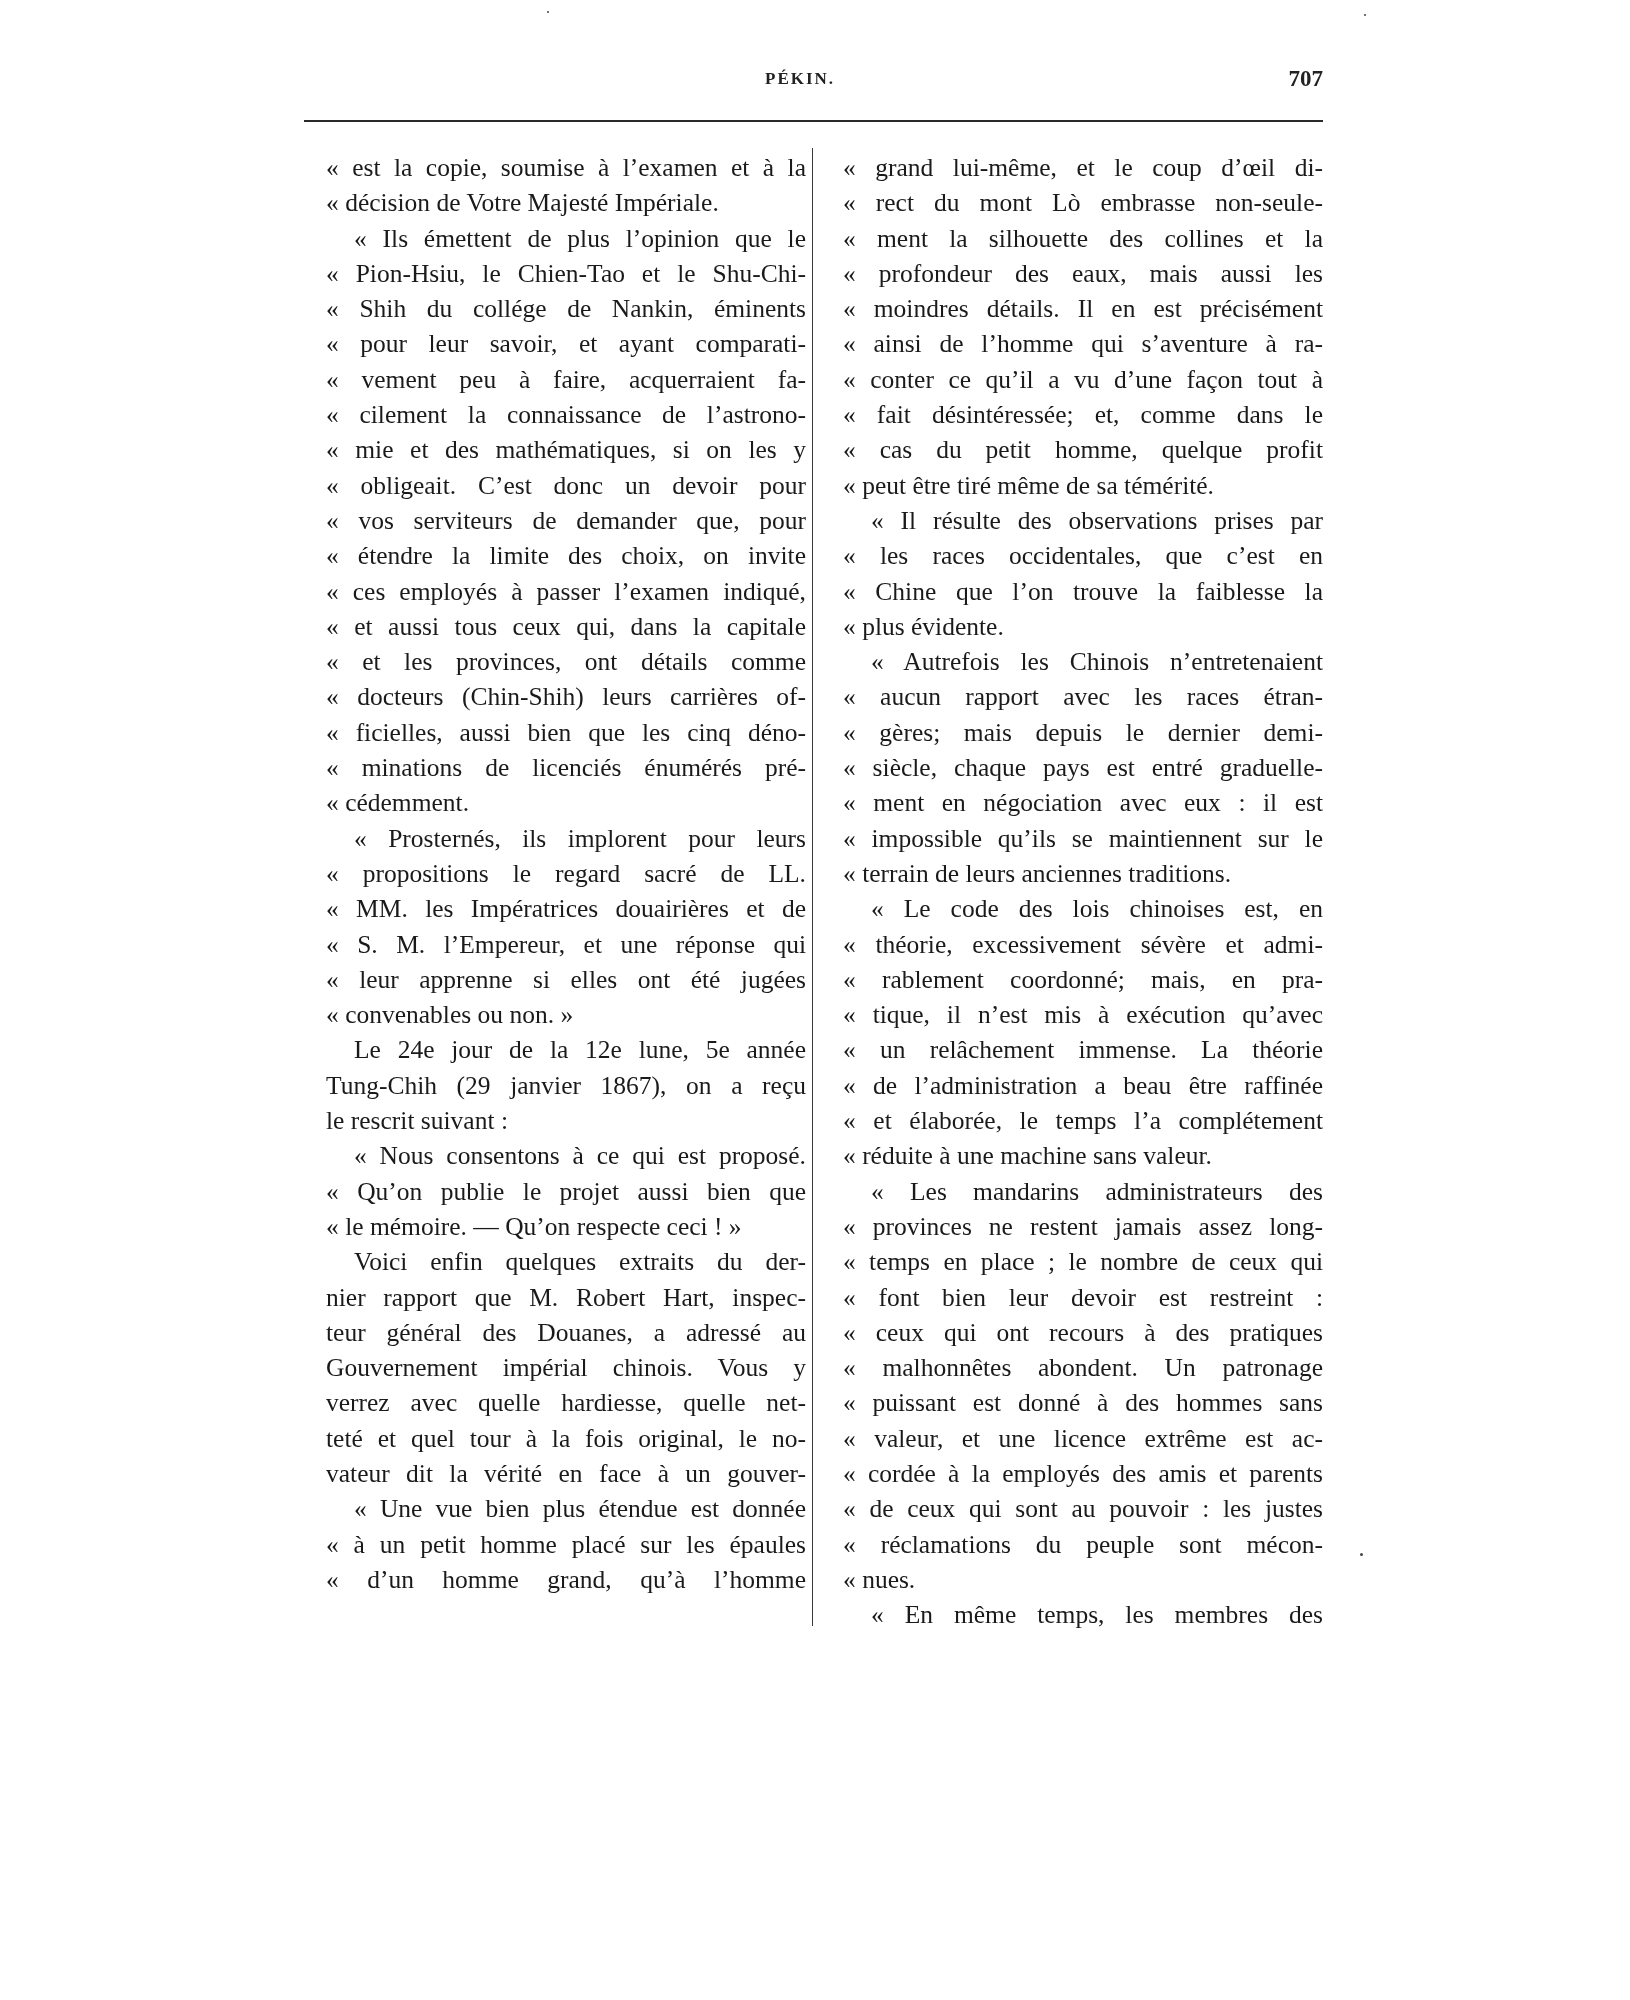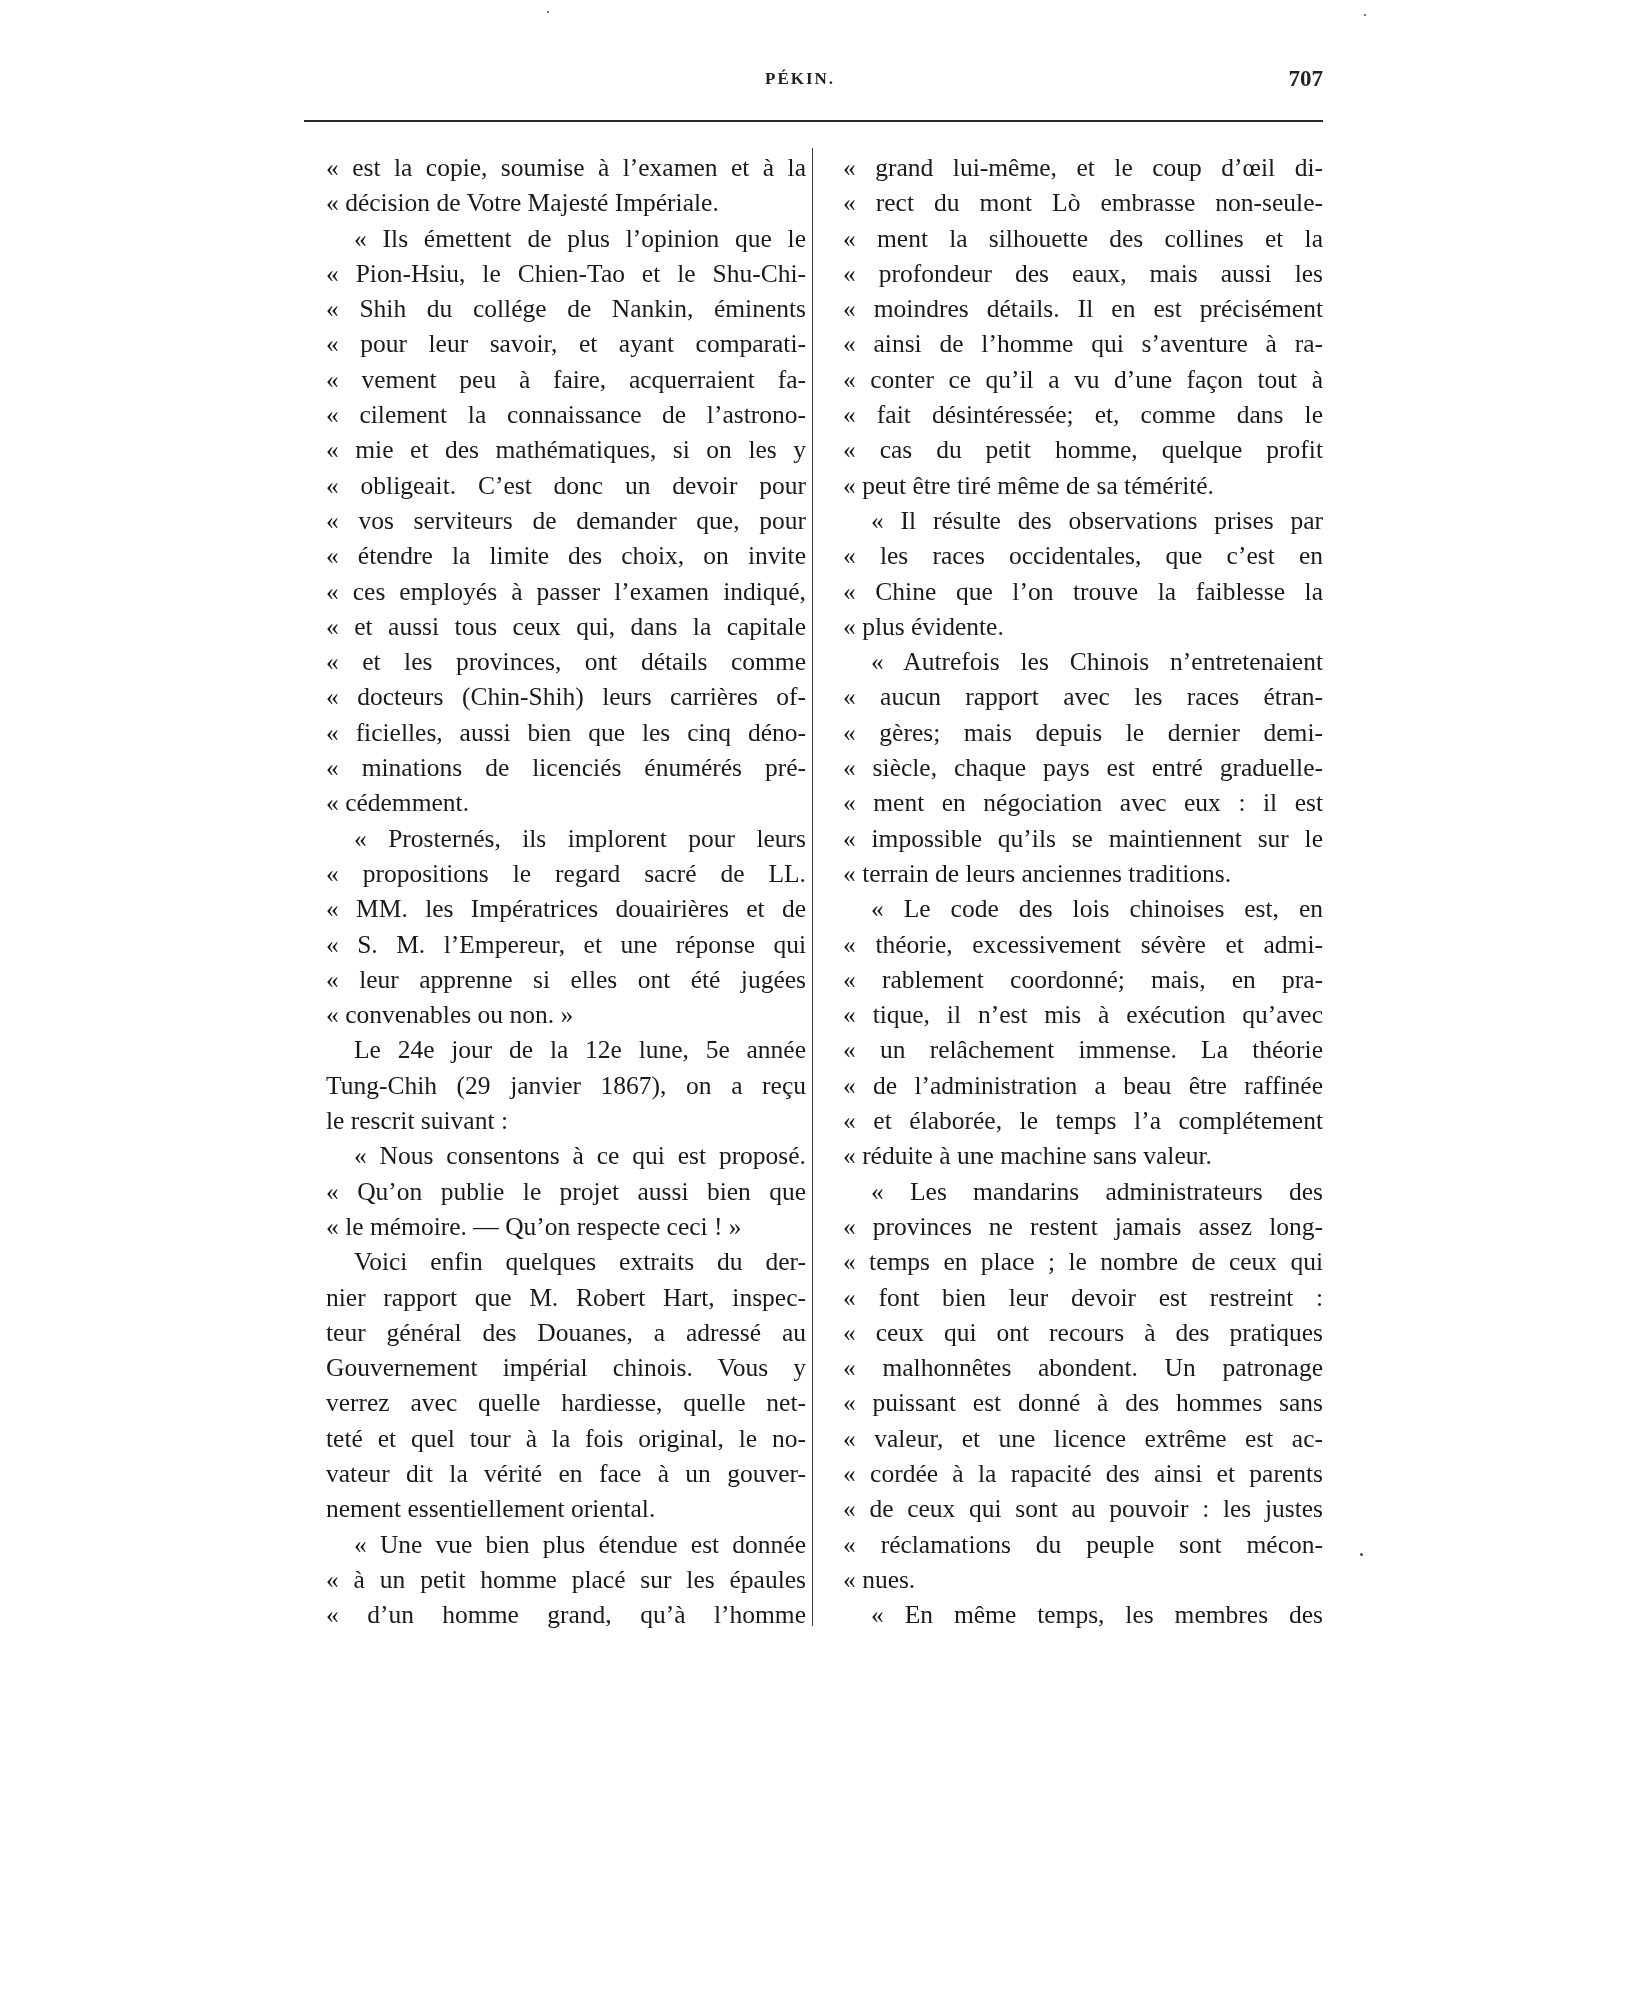--- a/index.html
+++ b/index.html
@@ -140,21 +140,20 @@
       <span class="line indent">« Nous consentons à ce qui est proposé.</span>
       <span class="line">« Qu’on publie le projet aussi bien que</span>
       <span class="line end">« le mémoire. — Qu’on respecte ceci ! »</span>
       <span class="line indent">Voici enfin quelques extraits du der-</span>
       <span class="line">nier rapport que M. Robert Hart, inspec-</span>
       <span class="line">teur général des Douanes, a adressé au</span>
       <span class="line">Gouvernement impérial chinois. Vous y</span>
       <span class="line">verrez avec quelle hardiesse, quelle net-</span>
       <span class="line">teté et quel tour à la fois original, le no-</span>
       <span class="line">vateur dit la vérité en face à un gouver-</span>
-      <span class="line end">nement essentiellement oriental.</span>
       <span class="line indent">« Une vue bien plus étendue est donnée</span>
       <span class="line">« à un petit homme placé sur les épaules</span>
       <span class="line">« d’un homme grand, qu’à l’homme</span>
     </div>
 
   <div class="column-separator"></div>
 
   <div class="column col-right" id="col-right">
       <span class="line">« grand lui-même, et le coup d’œil di-</span>
       <span class="line">« rect du mont Lò embrasse non-seule-</span>
@@ -186,21 +185,21 @@
       <span class="line">« et élaborée, le temps l’a complétement</span>
       <span class="line end">« réduite à une machine sans valeur.</span>
       <span class="line indent">« Les mandarins administrateurs des</span>
       <span class="line">« provinces ne restent jamais assez long-</span>
       <span class="line">« temps en place ; le nombre de ceux qui</span>
       <span class="line">« font bien leur devoir est restreint :</span>
       <span class="line">« ceux qui ont recours à des pratiques</span>
       <span class="line">« malhonnêtes abondent. Un patronage</span>
       <span class="line">« puissant est donné à des hommes sans</span>
       <span class="line">« valeur, et une licence extrême est ac-</span>
-      <span class="line">« cordée à la rapacité des ainsi et parents</span>
+      <span class="line">« cordée à la employés des amis et parents</span>
       <span class="line">« de ceux qui sont au pouvoir : les justes</span>
       <span class="line">« réclamations du peuple sont mécon-</span>
       <span class="line end">« nues.</span>
       <span class="line indent">« En même temps, les membres des</span>
     </div>
 
   <span class="speck" style="left:547px;top:11px;width:2px;height:2px;"></span>
   <span class="speck" style="left:1364px;top:14px;width:2px;height:2px;"></span>
   <span class="speck" style="left:1360px;top:1553px;"></span>
 </div>

